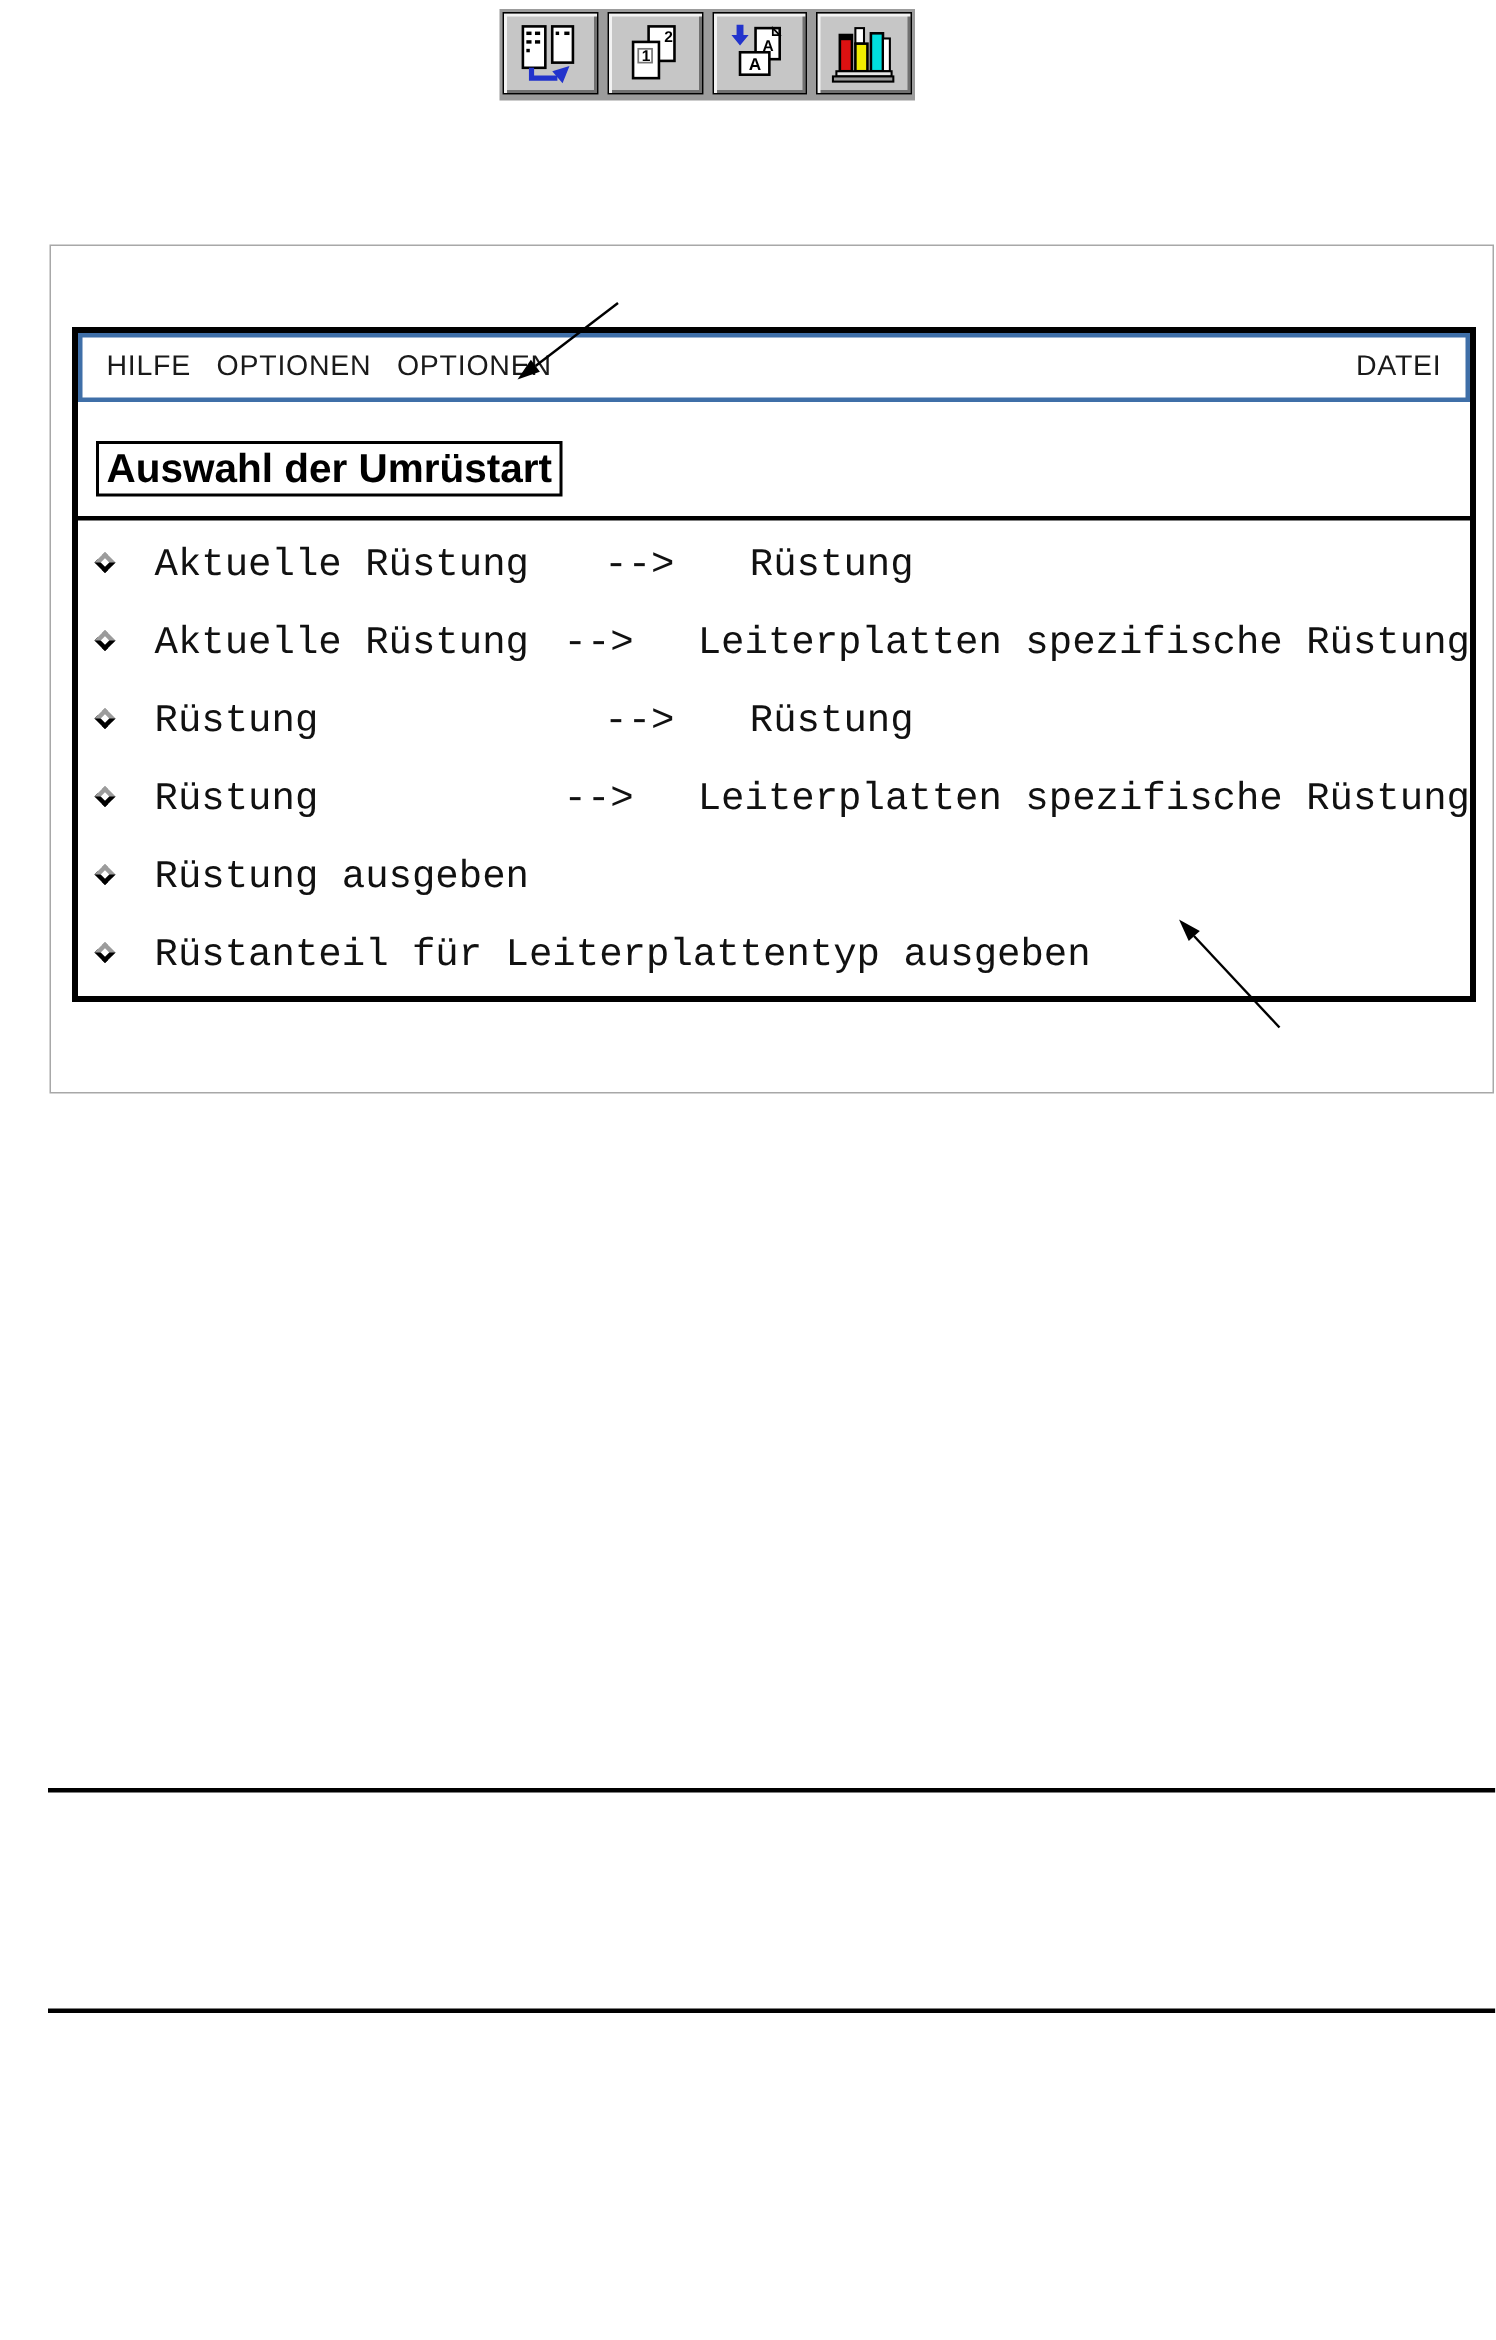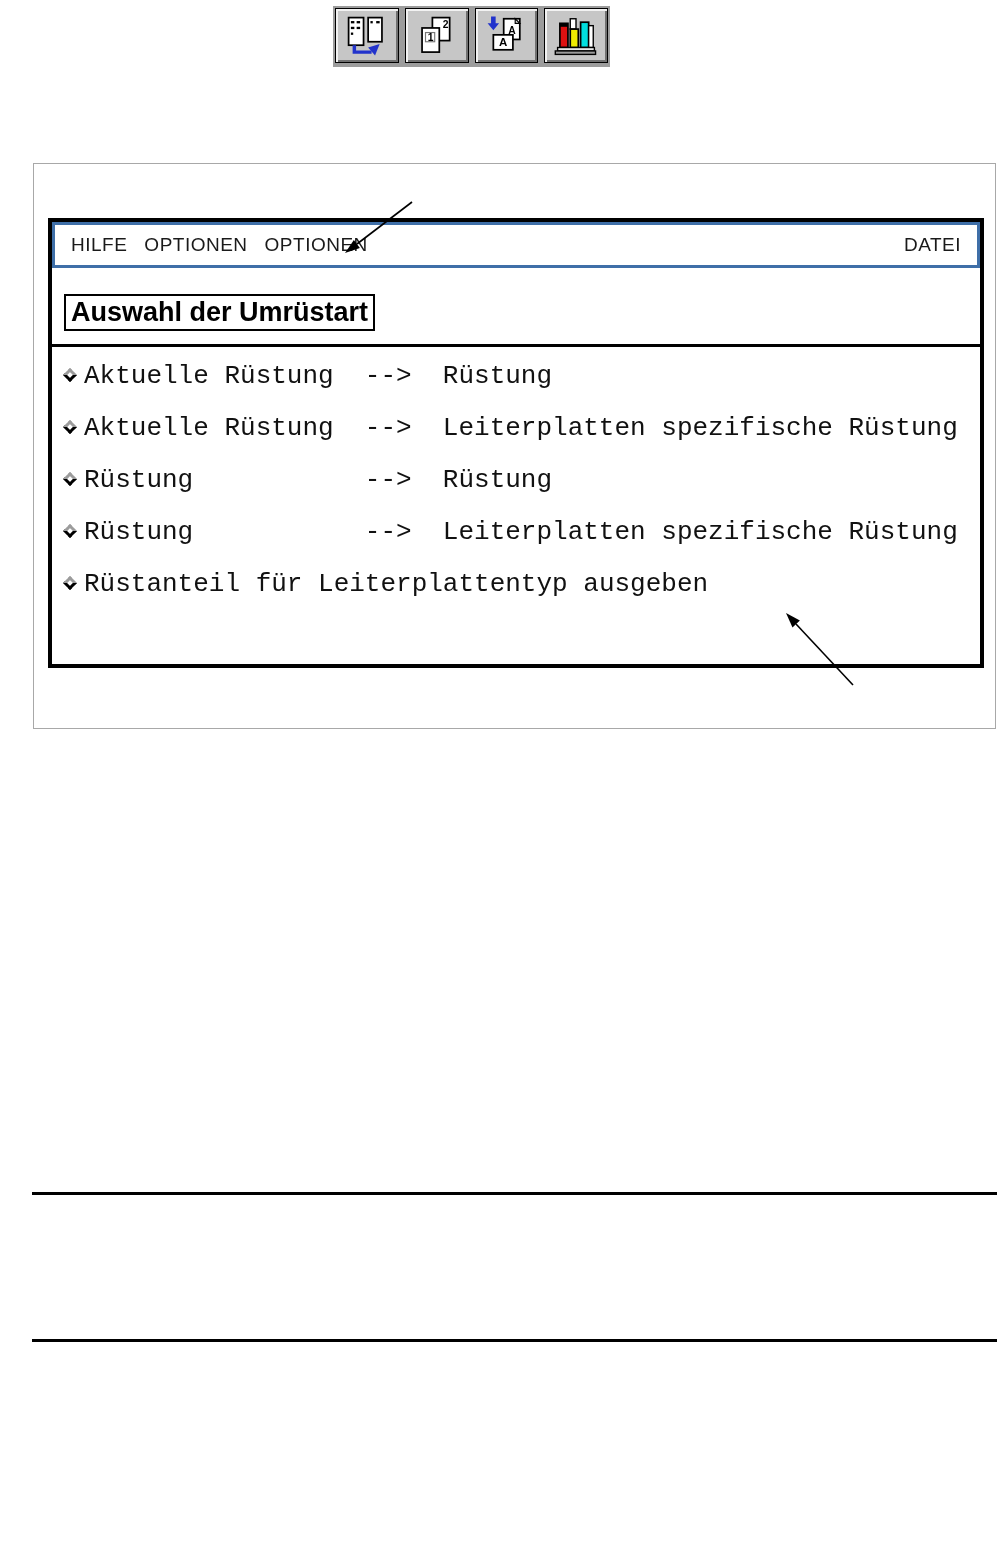--- a/index.html
+++ b/index.html
@@ -42,21 +42,21 @@
 
   .title-row { position:relative; height:76px; }
   .title-box {
     position:absolute; left:12px; top:26px; border:2px solid #000;
     font-size:27px; font-weight:bold; line-height:33px; padding:0 5px;
     white-space:nowrap; color:#000;
   }
   .separator { height:3px; background:#000; }
 
   .options { padding:3px 0 0 10px; font-family:"Liberation Mono", monospace; font-size:26px; color:#111; }
-  .opt-row { height:52px; display:flex; align-items:center; white-space:pre; cursor:pointer; }
+  .opt-row { height:52px; display:flex; align-items:center; white-space:pre; cursor:pointer;gap:19px; }
   .diamond {
     flex:0 0 auto; width:10px; height:10px; margin:0 9px 2px 3px;
     border:3px solid #000; border-top-color:#9c9c9c; border-left-color:#9c9c9c;
     transform:rotate(45deg); background:#fff;
   }
   .opt-left  { display:inline-block; width:18ch; }
   .opt-arrow { display:inline-block; width:5ch; }
 
   
   .overlay { position:absolute; left:0; top:0; width:997px; height:1560px; pointer-events:none; }
@@ -164,20 +164,26 @@
         <span class="opt-right">Rüstung</span>
       </div>
 
       <div class="opt-row">
         <span class="diamond"></span>
         <span class="opt-left">Rüstung</span>
         <span class="opt-arrow">--&gt;</span>
         <span class="opt-right">Leiterplatten spezifische Rüstung</span>
       </div>
 
+      <div class="opt-row">
+        <span class="diamond"></span>
+        <span class="opt-left">Rüstung ausgeben</span>
+        <span class="opt-arrow"></span>
+        <span class="opt-right"></span>
+      </div>
 
       <div class="opt-row">
         <span class="diamond"></span>
         <span class="opt-left">Rüstanteil für Leiterplattentyp ausgeben</span>
         <span class="opt-arrow"></span>
         <span class="opt-right"></span>
       </div>
 
     </div>
   </div>

